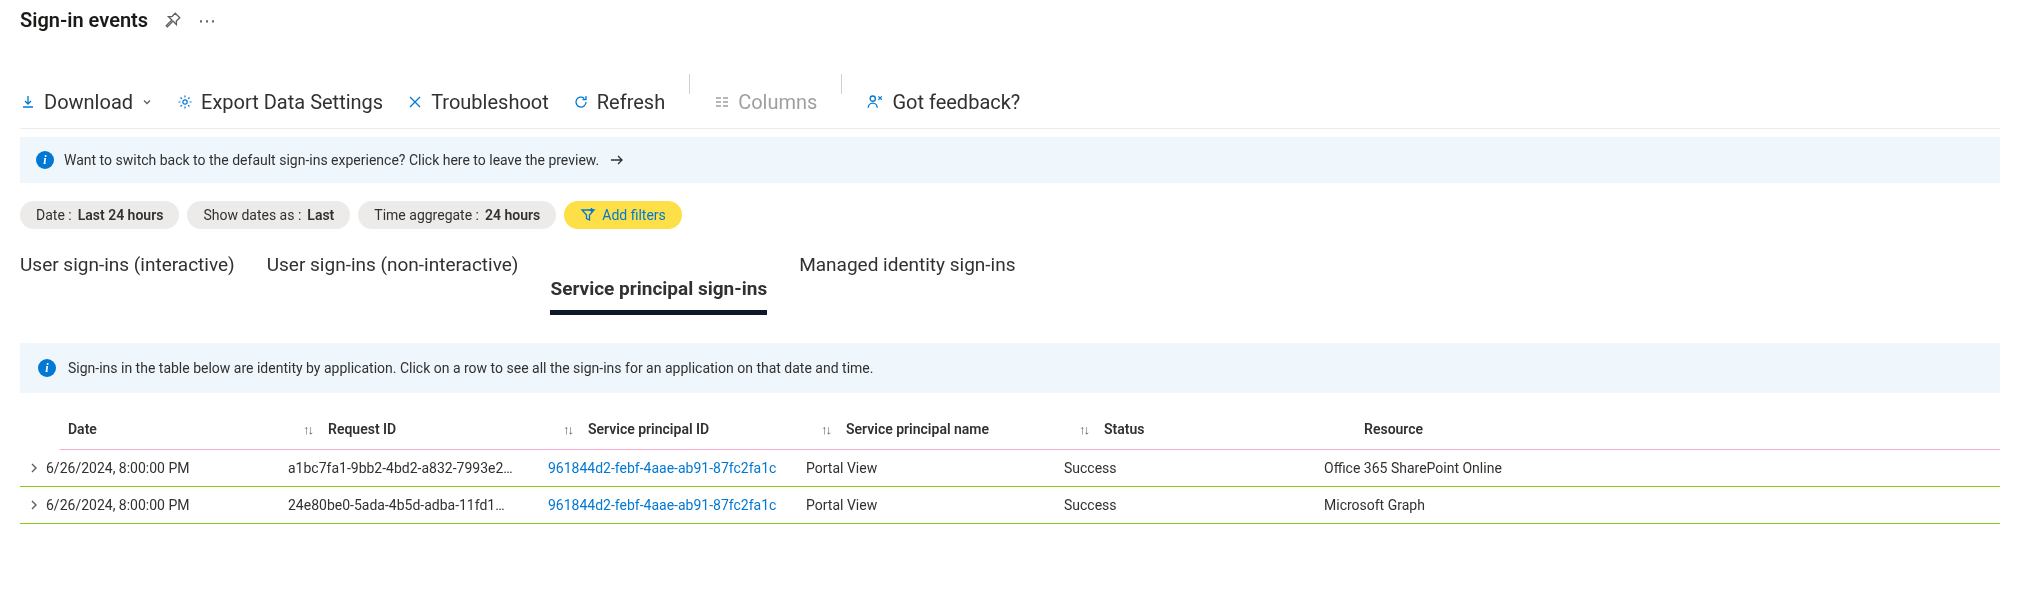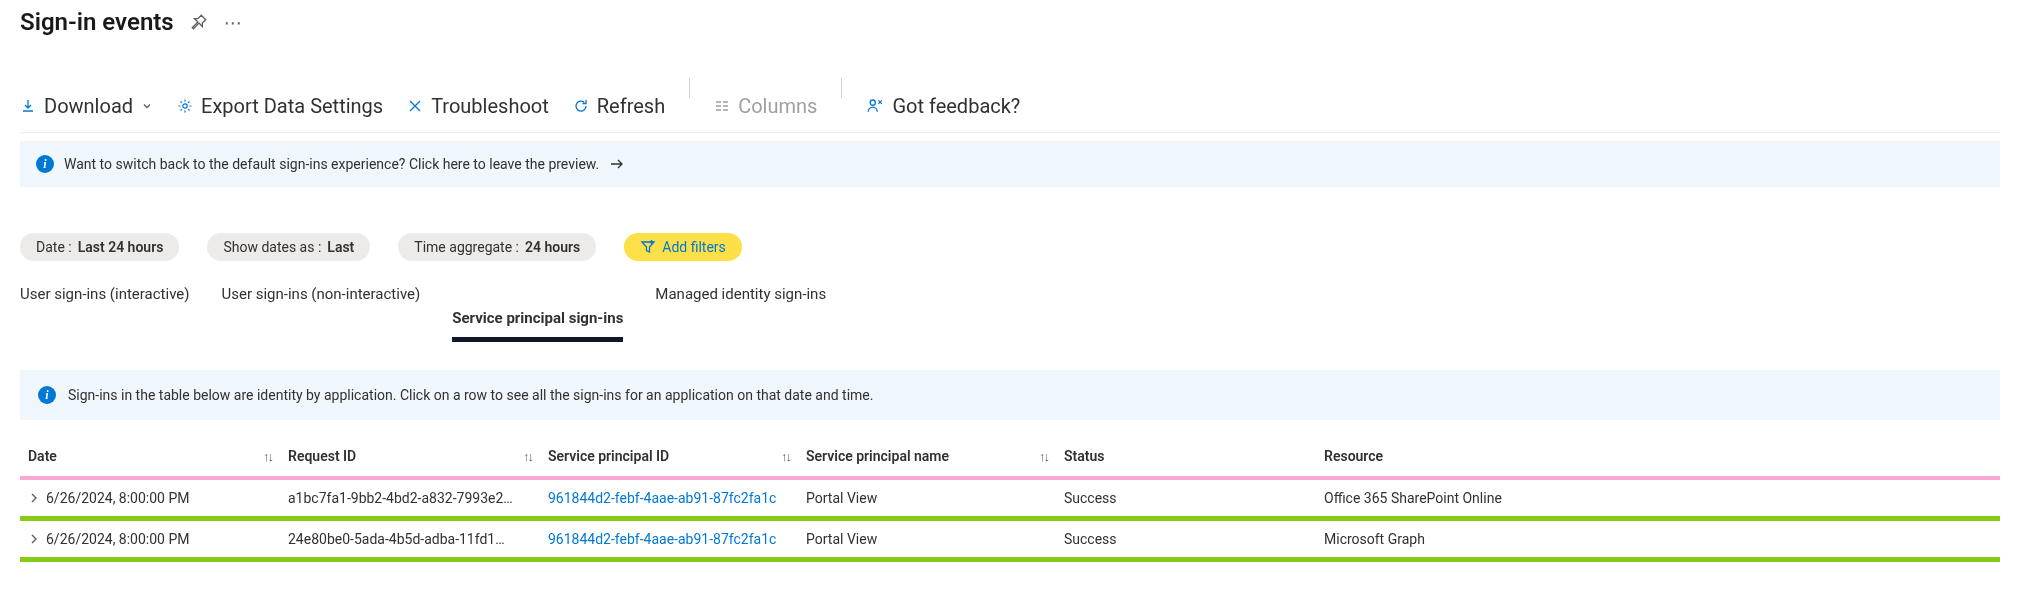--- a/index.html
+++ b/index.html
@@ -17,21 +17,21 @@
   .page {
     padding: 0 20px;
   }
   .header {
     display: flex;
     align-items: center;
     gap: 16px;
     padding: 8px 0 10px 0;
   }
   .page-title {
-    font-size: 24px;
+    font-size: 20px;
     font-weight: 600;
     color: #1b1a19;
   }
   .header-icon {
     color: #605e5c;
     cursor: pointer;
     display: inline-flex;
     align-items: center;
   }
   .toolbar {
@@ -90,23 +90,22 @@
     flex-shrink: 0;
     font-family: Georgia, serif;
   }
   .info-text {
     font-size: 14px;
     color: #323130;
   }
   .filters {
     display: flex;
     align-items: center;
-    gap: 28px;
+    gap: 8px;
     padding: 18px 0 14px 0;
-    margin-top: 28px;
   }
   .filter-pill {
     background: #edebe9;
     border-radius: 16px;
     padding: 6px 16px;
     font-size: 14px;
     cursor: pointer;
     color: #323130;
     display: inline-flex;
     align-items: center;
@@ -118,21 +117,21 @@
   .filter-pill.light {
     background: #fde047;
     color: #0078d4;
   }
   .tabs {
     display: flex;
     gap: 32px;
     padding: 4px 0 0 0;
   }
   .tab {
-    font-size: 15px;
+    font-size: 19px;
     color: #323130;
     padding: 6px 0 10px 0;
     cursor: pointer;
     border-bottom: 3px solid transparent;
   }
   .tab.active {
     font-weight: 700;
     border-bottom: 5px solid #0f172a;
     margin-top: 24px;
   }
@@ -145,21 +144,22 @@
     margin-top: 28px;
   }
   .table {
     width: 100%;
     margin-top: 18px;
   }
   .table-header {
     display: flex;
     align-items: center;
     padding: 10px 8px 12px 8px;
-    border-bottom: 4px solid #f9a8d4;
+    border-bottom: 1px solid #f9a8d4;
+    margin-left: 40px;
   }
   .th {
     display: flex;
     align-items: center;
     justify-content: space-between;
     font-weight: 600;
     font-size: 14px;
     color: #323130;
     padding-right: 16px;
   }
@@ -172,21 +172,21 @@
   .col-date { width: 260px; }
   .col-req  { width: 260px; }
   .col-spid { width: 258px; }
   .col-spn  { width: 258px; }
   .col-status { width: 260px; }
   .col-res  { flex: 1; }
   .table-row {
     display: flex;
     align-items: center;
     padding: 10px 8px;
-    border-bottom: 5px solid #84cc16;
+    border-bottom: 1px solid #84cc16;
     font-size: 14px;
     cursor: pointer;
   }
   .td {
     padding-right: 16px;
     white-space: nowrap;
     overflow: hidden;
     text-overflow: ellipsis;
   }
   .td-date {

